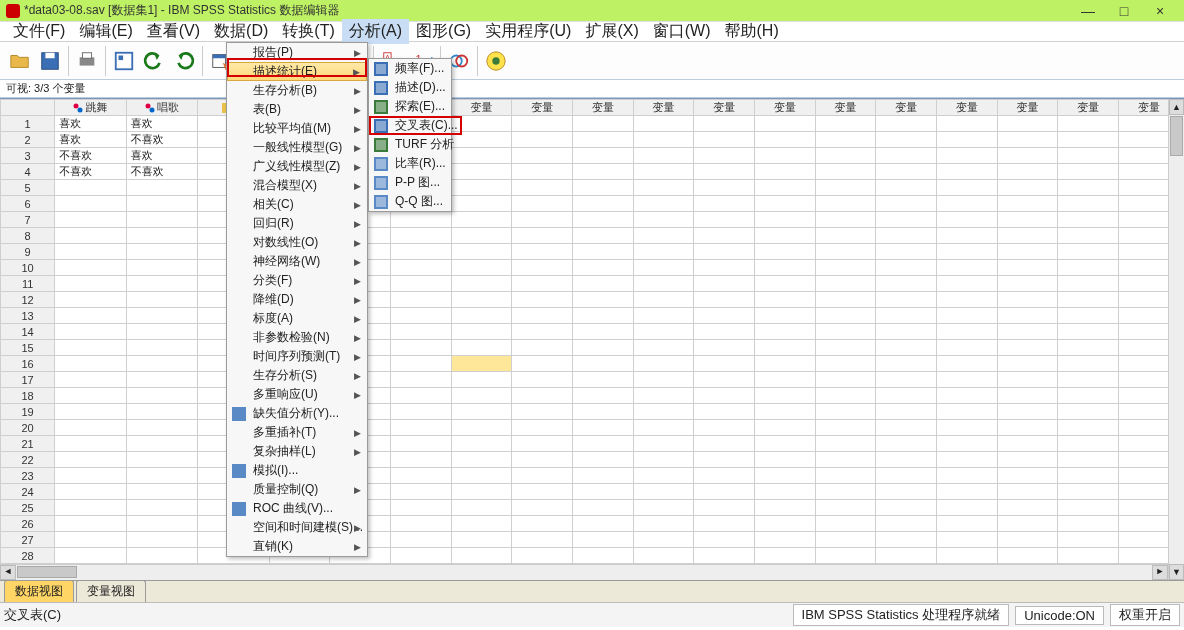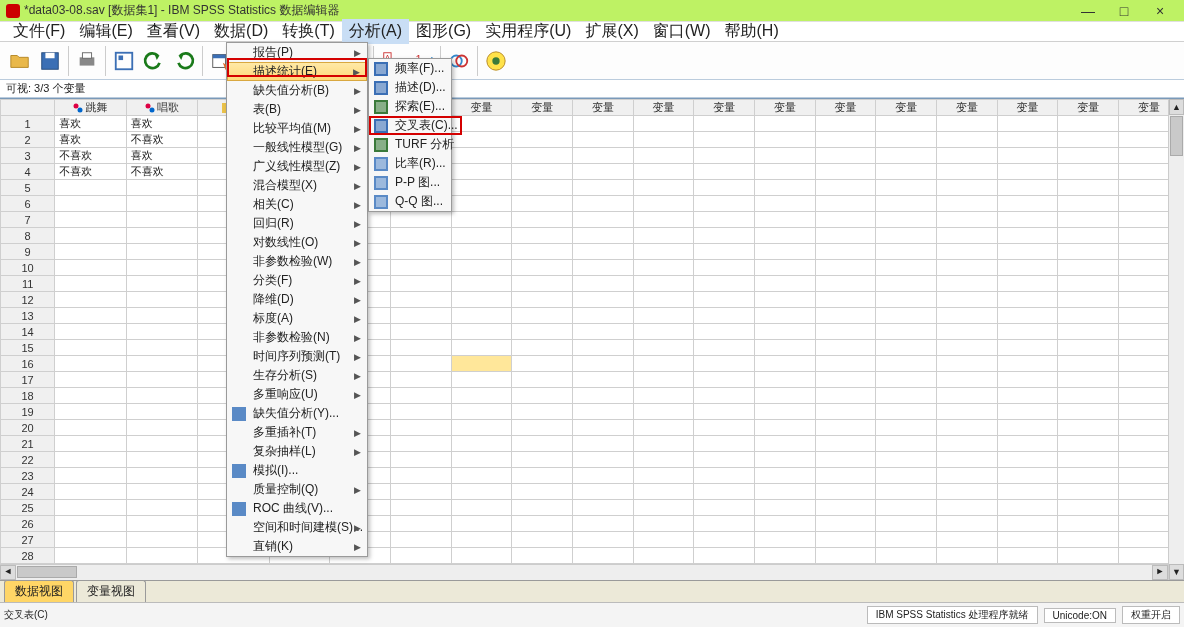--- a/index.html
+++ b/index.html
@@ -31,21 +31,21 @@
   .dropdown .ditem .arrow { position:absolute; right:6px; font-size:9px; color:#555;}
   .dropdown .ditem .lico { position:absolute; left:4px; width:16px; height:16px; display:flex; align-items:center; justify-content:center;}
   .dropdown .active { background:linear-gradient(#ffe9a6,#ffd87a); border:1px solid #d9a840; height:19px; padding:0 23px 0 25px;}
   .dd1 { left:226px; top:42px; width:142px; border:2px solid #c00; border-top:1px solid #9a9a9a; border-left:1px solid #9a9a9a; border-bottom:1px solid #9a9a9a; border-right:1px solid #9a9a9a;}
   .dd2 { left:368px; top:58px; width:84px;}
   .redbox1 { position:absolute; left:227px; top:58px; width:140px; height:19px; border:2px solid #d40000; z-index:60; pointer-events:none;}
   .redbox2 { position:absolute; left:369px; top:116px; width:93px; height:19px; border:2px solid #d40000; z-index:60; pointer-events:none;}
   .tabbar { height:22px; display:flex; align-items:flex-end; padding:0 4px; background:#ece9d8; border-top:1px solid #9a9a9a;}
   .tab { padding:2px 10px; font-size:12px; border:1px solid #9a9a9a; border-bottom:none; background:#ece9d8; margin-right:2px; border-radius:3px 3px 0 0;}
   .tab.active { background:#ffd666; font-weight:normal;}
-  .statusbar { height:20px; display:flex; align-items:center; font-size:10px; border-top:1px solid #bbb; padding:12px 4px; background:#f4f4f4;}
+  .statusbar { height:20px; display:flex; align-items:center; font-size:13px; border-top:1px solid #bbb; padding:12px 4px; background:#f4f4f4;}
   .statusbar .s-left { flex:1;}
   .statusbar .s-box { border:1px solid #bbb; padding:1px 8px; margin-left:6px; background:#fff;}
   .vscroll { position:absolute; right:0; top:0; width:16px; height:100%; background:#eee; border-left:1px solid #ccc; display:flex; flex-direction:column;}
   .vscroll .btn { height:16px; background:#ddd; border:1px solid #bbb; text-align:center; font-size:9px; line-height:14px;}
   .vscroll .thumb { flex:0 0 40px; background:#c9c9c9; border:1px solid #aaa; margin:1px;}
   .hscroll { position:absolute; left:0; bottom:0; right:16px; height:16px; background:#eee; border-top:1px solid #ccc; display:flex;}
   .hscroll .btn { width:16px; background:#ddd; border:1px solid #bbb; text-align:center; font-size:9px;}
   .hscroll .track { flex:1; position:relative;}
   .hscroll .thumb { position:absolute; left:1px; top:1px; width:60px; height:12px; background:#c9c9c9; border:1px solid #aaa;}
 </style>
@@ -881,21 +881,21 @@
 <div class="dropdown dd1" id="dd1">
     <div class="ditem">
       <span>报告(P)</span>
       <span class="arrow">▶</span>
     </div>
     <div class="ditem active">
       <span>描述统计(E)</span>
       <span class="arrow">▶</span>
     </div>
     <div class="ditem">
-      <span>缺失值分析(B)</span>
+      <span>生存分析(B)</span>
       <span class="arrow">▶</span>
     </div>
     <div class="ditem">
       <span>表(B)</span>
       <span class="arrow">▶</span>
     </div>
     <div class="ditem">
       <span>比较平均值(M)</span>
       <span class="arrow">▶</span>
     </div>
@@ -917,21 +917,21 @@
     </div>
     <div class="ditem">
       <span>回归(R)</span>
       <span class="arrow">▶</span>
     </div>
     <div class="ditem">
       <span>对数线性(O)</span>
       <span class="arrow">▶</span>
     </div>
     <div class="ditem">
-      <span>非参数检验(W)</span>
+      <span>神经网络(W)</span>
       <span class="arrow">▶</span>
     </div>
     <div class="ditem">
       <span>分类(F)</span>
       <span class="arrow">▶</span>
     </div>
     <div class="ditem">
       <span>降维(D)</span>
       <span class="arrow">▶</span>
     </div>

